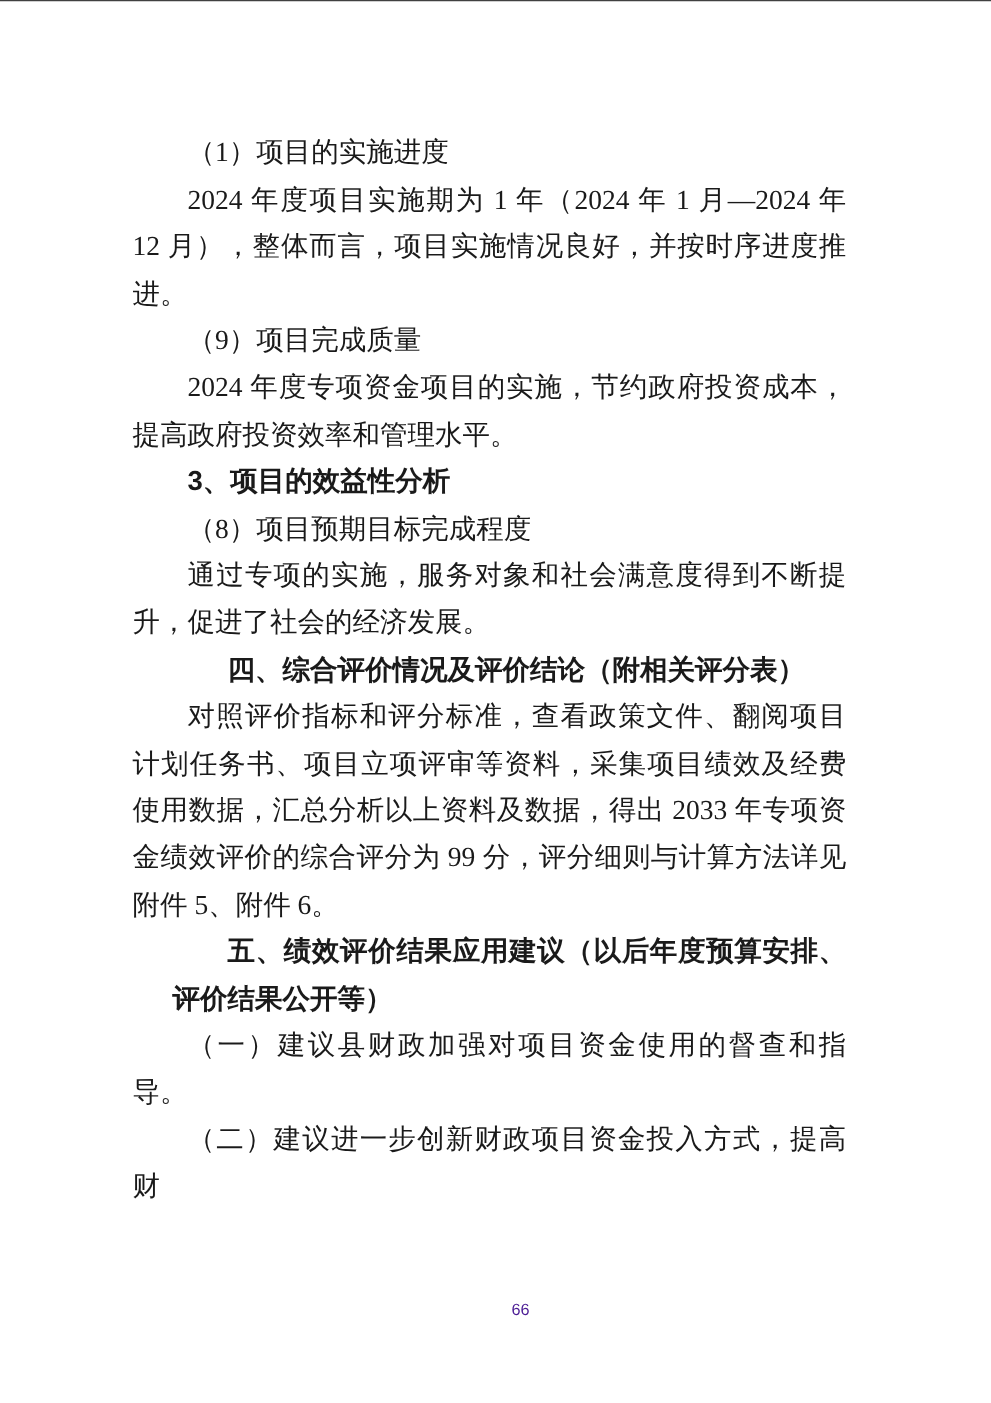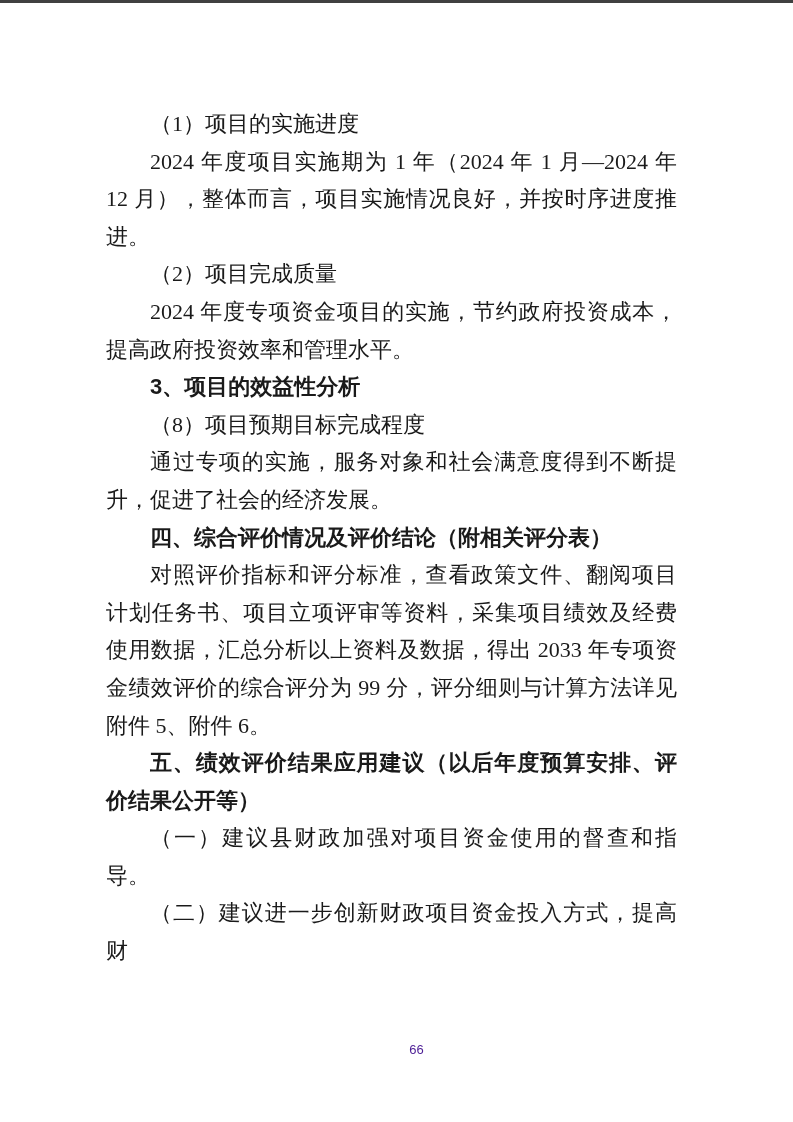--- a/index.html
+++ b/index.html
@@ -6,21 +6,21 @@
     margin: 0;
     padding: 0;
     background: #ffffff;
   }
   .page {
     position: relative;
     width: 793px;
     height: 1122px;
     background: #ffffff;
     overflow: hidden;
-    border-top: 3px solid #404040;
+    border-top: 1px solid #404040;
     box-sizing: border-box;
     font-family: "Liberation Serif", "DejaVu Serif", serif;
     color: #1a1a1a;
   }
   .content {
     position: absolute;
     left: 106px;
     top: 102px;
     width: 571px;
   }
@@ -37,20 +37,21 @@
     word-break: normal;
     overflow-wrap: break-word;
   }
   .h-serif {
     font-weight: 700;
     font-family: Liberation Sans, sans-serif;
   }
   .h-sans {
     font-weight: 700;
     font-family: "Liberation Sans", "DejaVu Sans", sans-serif;
+    margin-left: 32px;
   }
   .page-number {
     position: absolute;
     left: 0;
     top: 1038px;
     width: 100%;
     text-align: center;
     font-size: 13px;
     line-height: 18px;
     font-family: "Liberation Sans", "DejaVu Sans", sans-serif;
@@ -58,21 +59,21 @@
     padding-left: 20px;
   }
 </style>
 </head>
 <body>
 
 <div class="page">
   <div class="content">
     <p class="para">（1）项目的实施进度</p>
     <p class="para">2024 年度项目实施期为 1 年（2024 年 1 月—2024 年 12 月），整体而言，项目实施情况良好，并按时序进度推进。</p>
-    <p class="para">（2）项目完成质量</p>
+    <p class="para">（9）项目完成质量</p>
     <p class="para">2024 年度专项资金项目的实施，节约政府投资成本，提高政府投资效率和管理水平。</p>
     <p class="para h-serif">3、项目的效益性分析</p>
     <p class="para">（8）项目预期目标完成程度</p>
     <p class="para">通过专项的实施，服务对象和社会满意度得到不断提升，促进了社会的经济发展。</p>
     <p class="para h-sans">四、综合评价情况及评价结论（附相关评分表）</p>
     <p class="para">对照评价指标和评分标准，查看政策文件、翻阅项目计划任务书、项目立项评审等资料，采集项目绩效及经费使用数据，汇总分析以上资料及数据，得出 2033 年专项资金绩效评价的综合评分为 99 分，评分细则与计算方法详见附件 5、附件 6。</p>
     <p class="para h-sans">五、绩效评价结果应用建议（以后年度预算安排、评价结果公开等）</p>
     <p class="para">（一）建议县财政加强对项目资金使用的督查和指导。</p>
     <p class="para">（二）建议进一步创新财政项目资金投入方式，提高财</p>
   </div>

